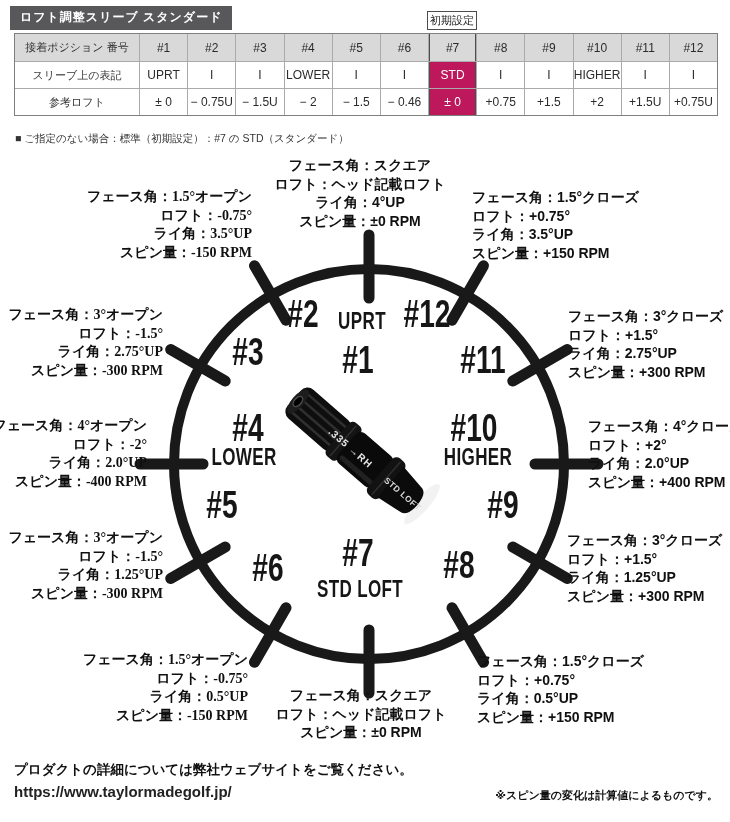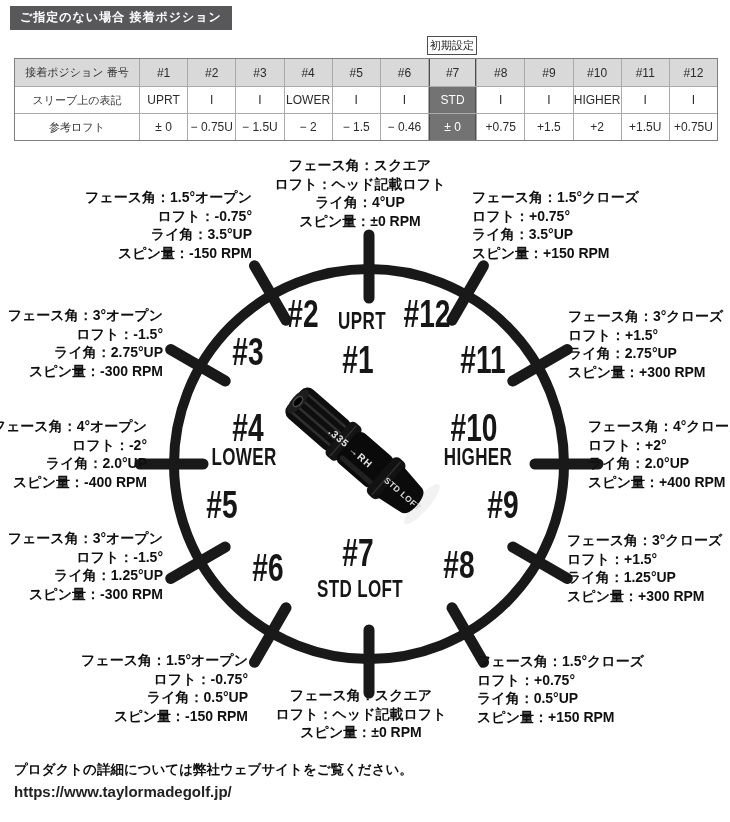--- a/index.html
+++ b/index.html
@@ -4,62 +4,62 @@
 <style>
   html,body{margin:0;padding:0;background:#fff;}
   #page{position:relative;width:730px;height:822px;background:#ffffff;overflow:hidden;
         font-family:"Liberation Sans","DejaVu Sans",sans-serif;color:#1a1a1a;}
 
   
   .title-bar{position:absolute;left:10px;top:6px;background:#58585a;color:#fff;
              font-size:12px;font-weight:bold;padding:3px 10px 4px;letter-spacing:1px;}
 
   
-  .init-box{position:absolute;left:427px;top:36px;width:48px;height:17px;line-height:17px;
+  .init-box{position:absolute;left:427px;top:11px;width:48px;height:17px;line-height:17px;
             background:#fff;border:1px solid #4d4d4d;font-size:11px;text-align:center;color:#222;}
 
   
-  .pos-table{position:absolute;left:14px;top:58px;width:702px;display:grid;
+  .pos-table{position:absolute;left:14px;top:33px;width:702px;display:grid;
              grid-template-columns:124px repeat(12,1fr);grid-auto-rows:27px;
              border:1px solid #7f7f7f;background:#fff;font-size:12px;color:#2b2b2b;}
   .cell{display:flex;align-items:center;justify-content:center;white-space:nowrap;
         border-left:1px solid #aaaaaa;border-top:1px solid #aaaaaa;}
   .cell.no-t{border-top:none;}
   .cell.no-l{border-left:none;}
   .th{background:#d9d9d9;}
   .rowhead{font-size:11px;color:#333;}
-  .dark{background:#737373;color:#fff;}
+  .dark{background:#be185d;color:#fff;}
   .hl{box-shadow:inset 1px 0 0 #4d4d4d, inset -1px 0 0 #4d4d4d;}
 
   .table-note{position:absolute;left:15px;top:132px;font-size:10.5px;color:#333;}
 
   
   #dial-svg{position:absolute;left:0;top:0;width:730px;height:822px;}
   .dlabel{position:absolute;font-weight:bold;color:#161616;white-space:nowrap;
           transform:translate(-50%,-50%) scaleX(0.74);}
   .dlabel.num{font-size:38px;}
   .dlabel.word{font-size:23px;letter-spacing:0.5px;}
 
   .annot{position:absolute;font-size:14px;font-weight:600;line-height:18.5px;
          color:#101010;white-space:nowrap;}
   .annot.center{transform:translateX(-50%);text-align:center;}
-  .annot.right{text-align:right;}
+  .annot.right{text-align:right;font-family:Liberation Serif, serif;}
   .annot.left{text-align:left;}
 
   
   .footer-main{position:absolute;left:14px;top:761px;font-size:13.5px;font-weight:600;color:#111;}
   .footer-url{position:absolute;left:14px;top:783px;font-size:15px;font-weight:700;color:#222;}
   .footer-note{position:absolute;right:12px;top:788px;font-size:11px;font-weight:600;color:#111;}
 </style>
 </head>
 <body>
 
 <div id="page">
 
-  <div class="title-bar">ご指定のない場合 接着ポジション</div>
+  <div class="title-bar">ロフト調整スリーブ スタンダード</div>
 
   <div class="init-box">初期設定</div>
 
   <div class="pos-table">
       <div class="cell rowhead no-l th no-t">接着ポジション 番号</div>
       <div class="cell th no-t">#1</div>
       <div class="cell th no-t">#2</div>
       <div class="cell th no-t">#3</div>
       <div class="cell th no-t">#4</div>
       <div class="cell th no-t">#5</div>
@@ -91,20 +91,21 @@
       <div class="cell">− 1.5</div>
       <div class="cell">− 0.46</div>
       <div class="cell hl dark">± 0</div>
       <div class="cell">+0.75</div>
       <div class="cell">+1.5</div>
       <div class="cell">+2</div>
       <div class="cell">+1.5U</div>
       <div class="cell">+0.75U</div>
     </div>
 
+  <div class="table-note">■ ご指定のない場合：標準（初期設定）：#7 の STD（スタンダード）</div>
 
   <svg id="dial-svg" viewBox="0 0 730 822" xmlns="http://www.w3.org/2000/svg">
     <circle cx="369" cy="464" r="195" fill="none" stroke="#191919" stroke-width="10"></circle>
     <g id="ticks" stroke="#191919" stroke-width="11" stroke-linecap="round">
         <line x1="369.0" y1="298.0" x2="369.0" y2="235.0"></line>
         <line x1="452.0" y1="320.2" x2="483.5" y2="265.7"></line>
         <line x1="512.8" y1="381.0" x2="567.3" y2="349.5"></line>
         <line x1="535.0" y1="464.0" x2="598.0" y2="464.0"></line>
         <line x1="512.8" y1="547.0" x2="567.3" y2="578.5"></line>
         <line x1="452.0" y1="607.8" x2="483.5" y2="662.3"></line>
@@ -219,14 +220,15 @@
       <div class="annot left" style="top: 188px; left: 472px;">
         <div class="annot-line">フェース角：1.5°クローズ</div>
         <div class="annot-line">ロフト：+0.75°</div>
         <div class="annot-line">ライ角：3.5°UP</div>
         <div class="annot-line">スピン量：+150 RPM</div>
       </div>
     </div>
 
   <div class="footer-main">プロダクトの詳細については弊社ウェブサイトをご覧ください。</div>
   <div class="footer-url">https://www.taylormadegolf.jp/</div>
+  <div class="footer-note">※スピン量の変化は計算値によるものです。</div>
 
 </div>
 
 </body></html>

